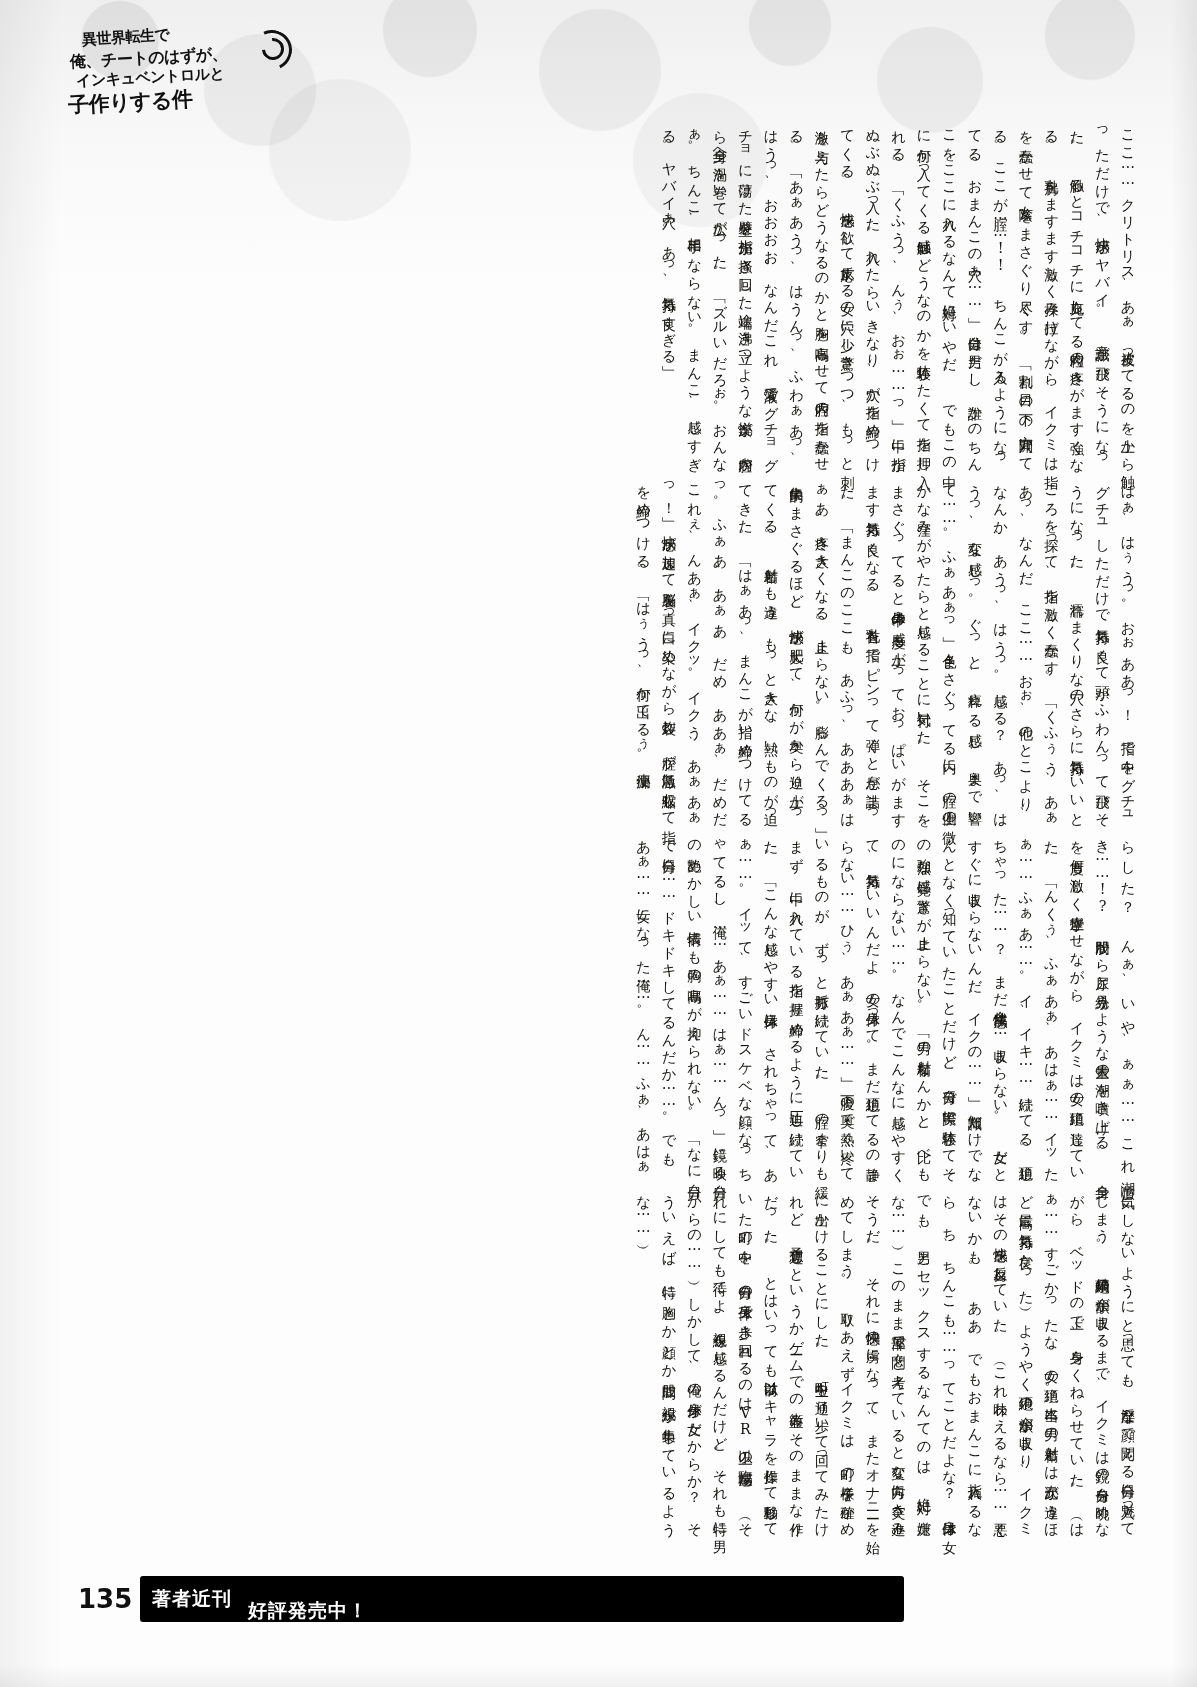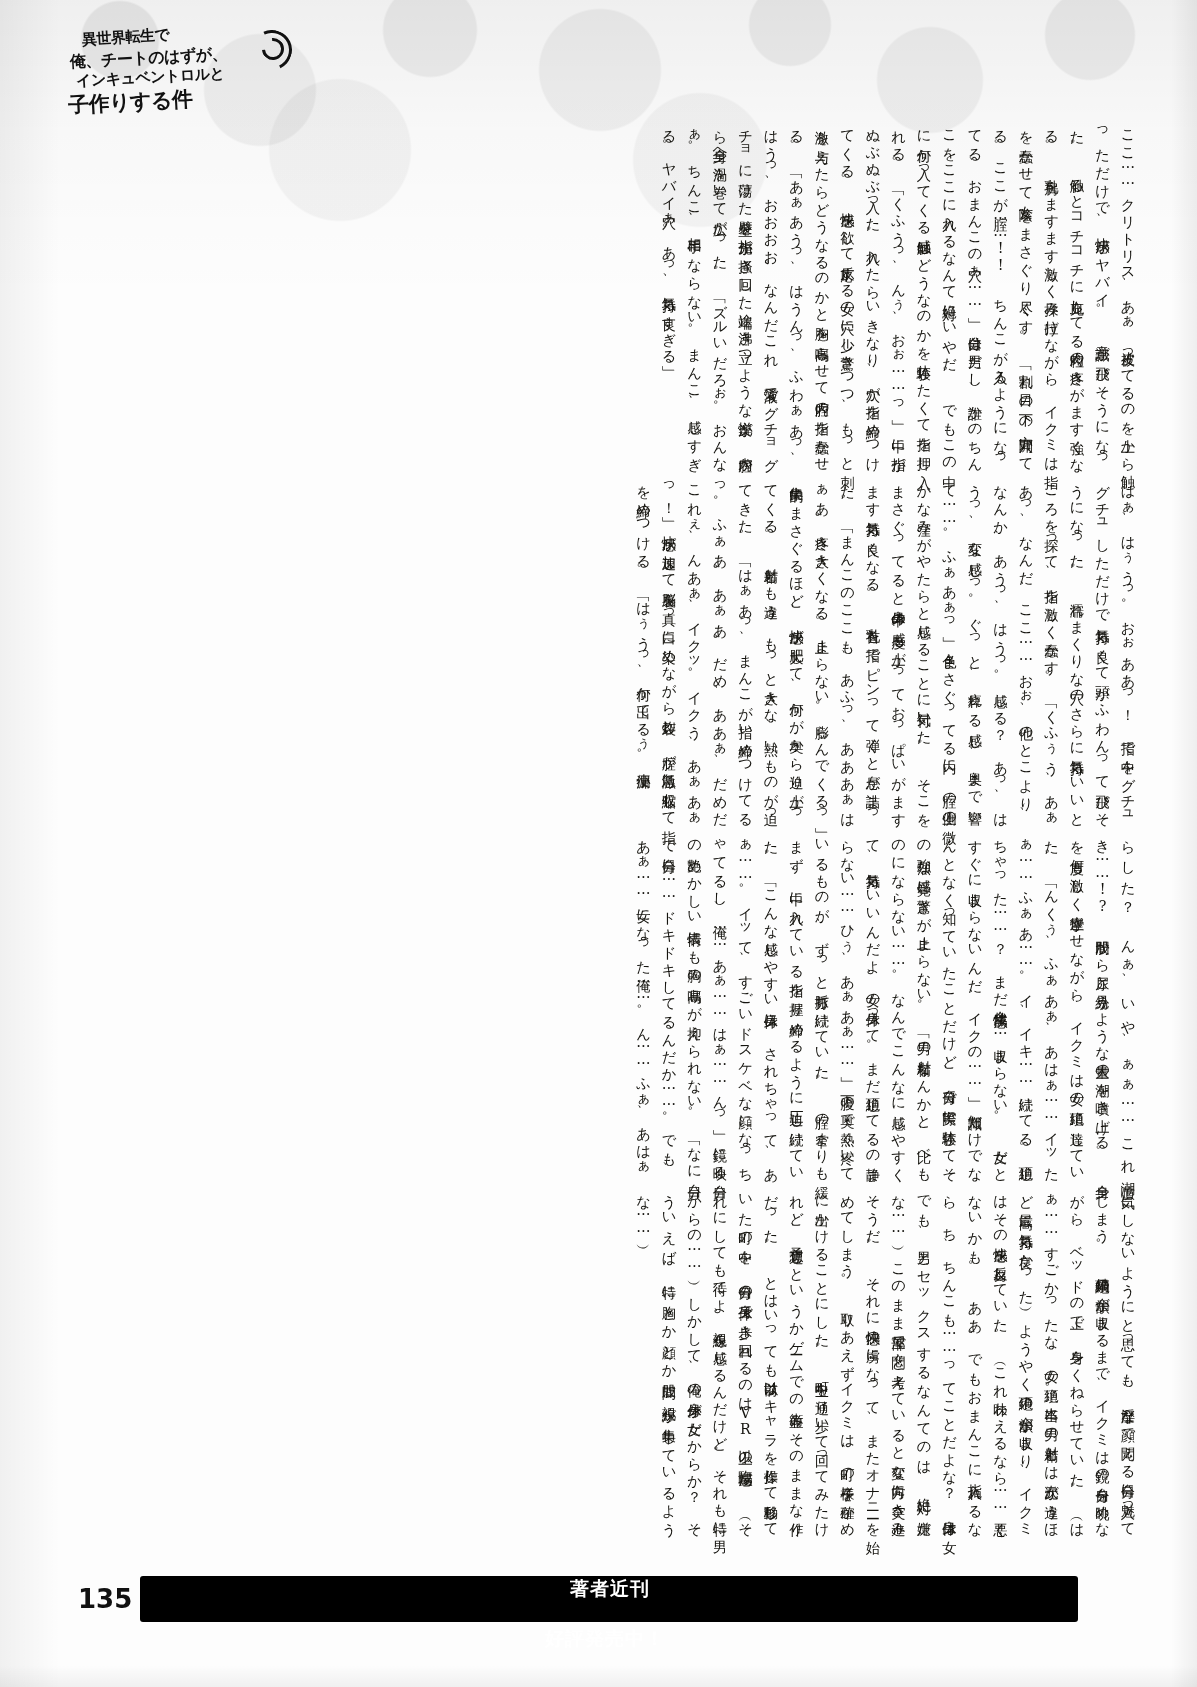--- a/index.html
+++ b/index.html
@@ -134,27 +134,26 @@
     font-size: 26px;
     font-weight: bold;
     font-family: "DejaVu Sans", "Liberation Sans", sans-serif;
     color: #111;
     text-align: center;
   }
   .footer-bar {
     position: absolute;
     left: 140px;
     top: 0px;
-    width: 938px;
+    width: 764px;
     height: 46px;
     background: #000;
     border-radius: 3px;
     display: flex;
     align-items: center;
-    flex-direction: column;
   }
   .footer-tag {
     flex: 0 0 auto;
     color: #fff;
     font-size: 19px;
     font-weight: bold;
     font-family: "DejaVu Sans", "Liberation Sans", sans-serif;
     padding: 0 10px 0 12px;
     letter-spacing: 1px;
   }

